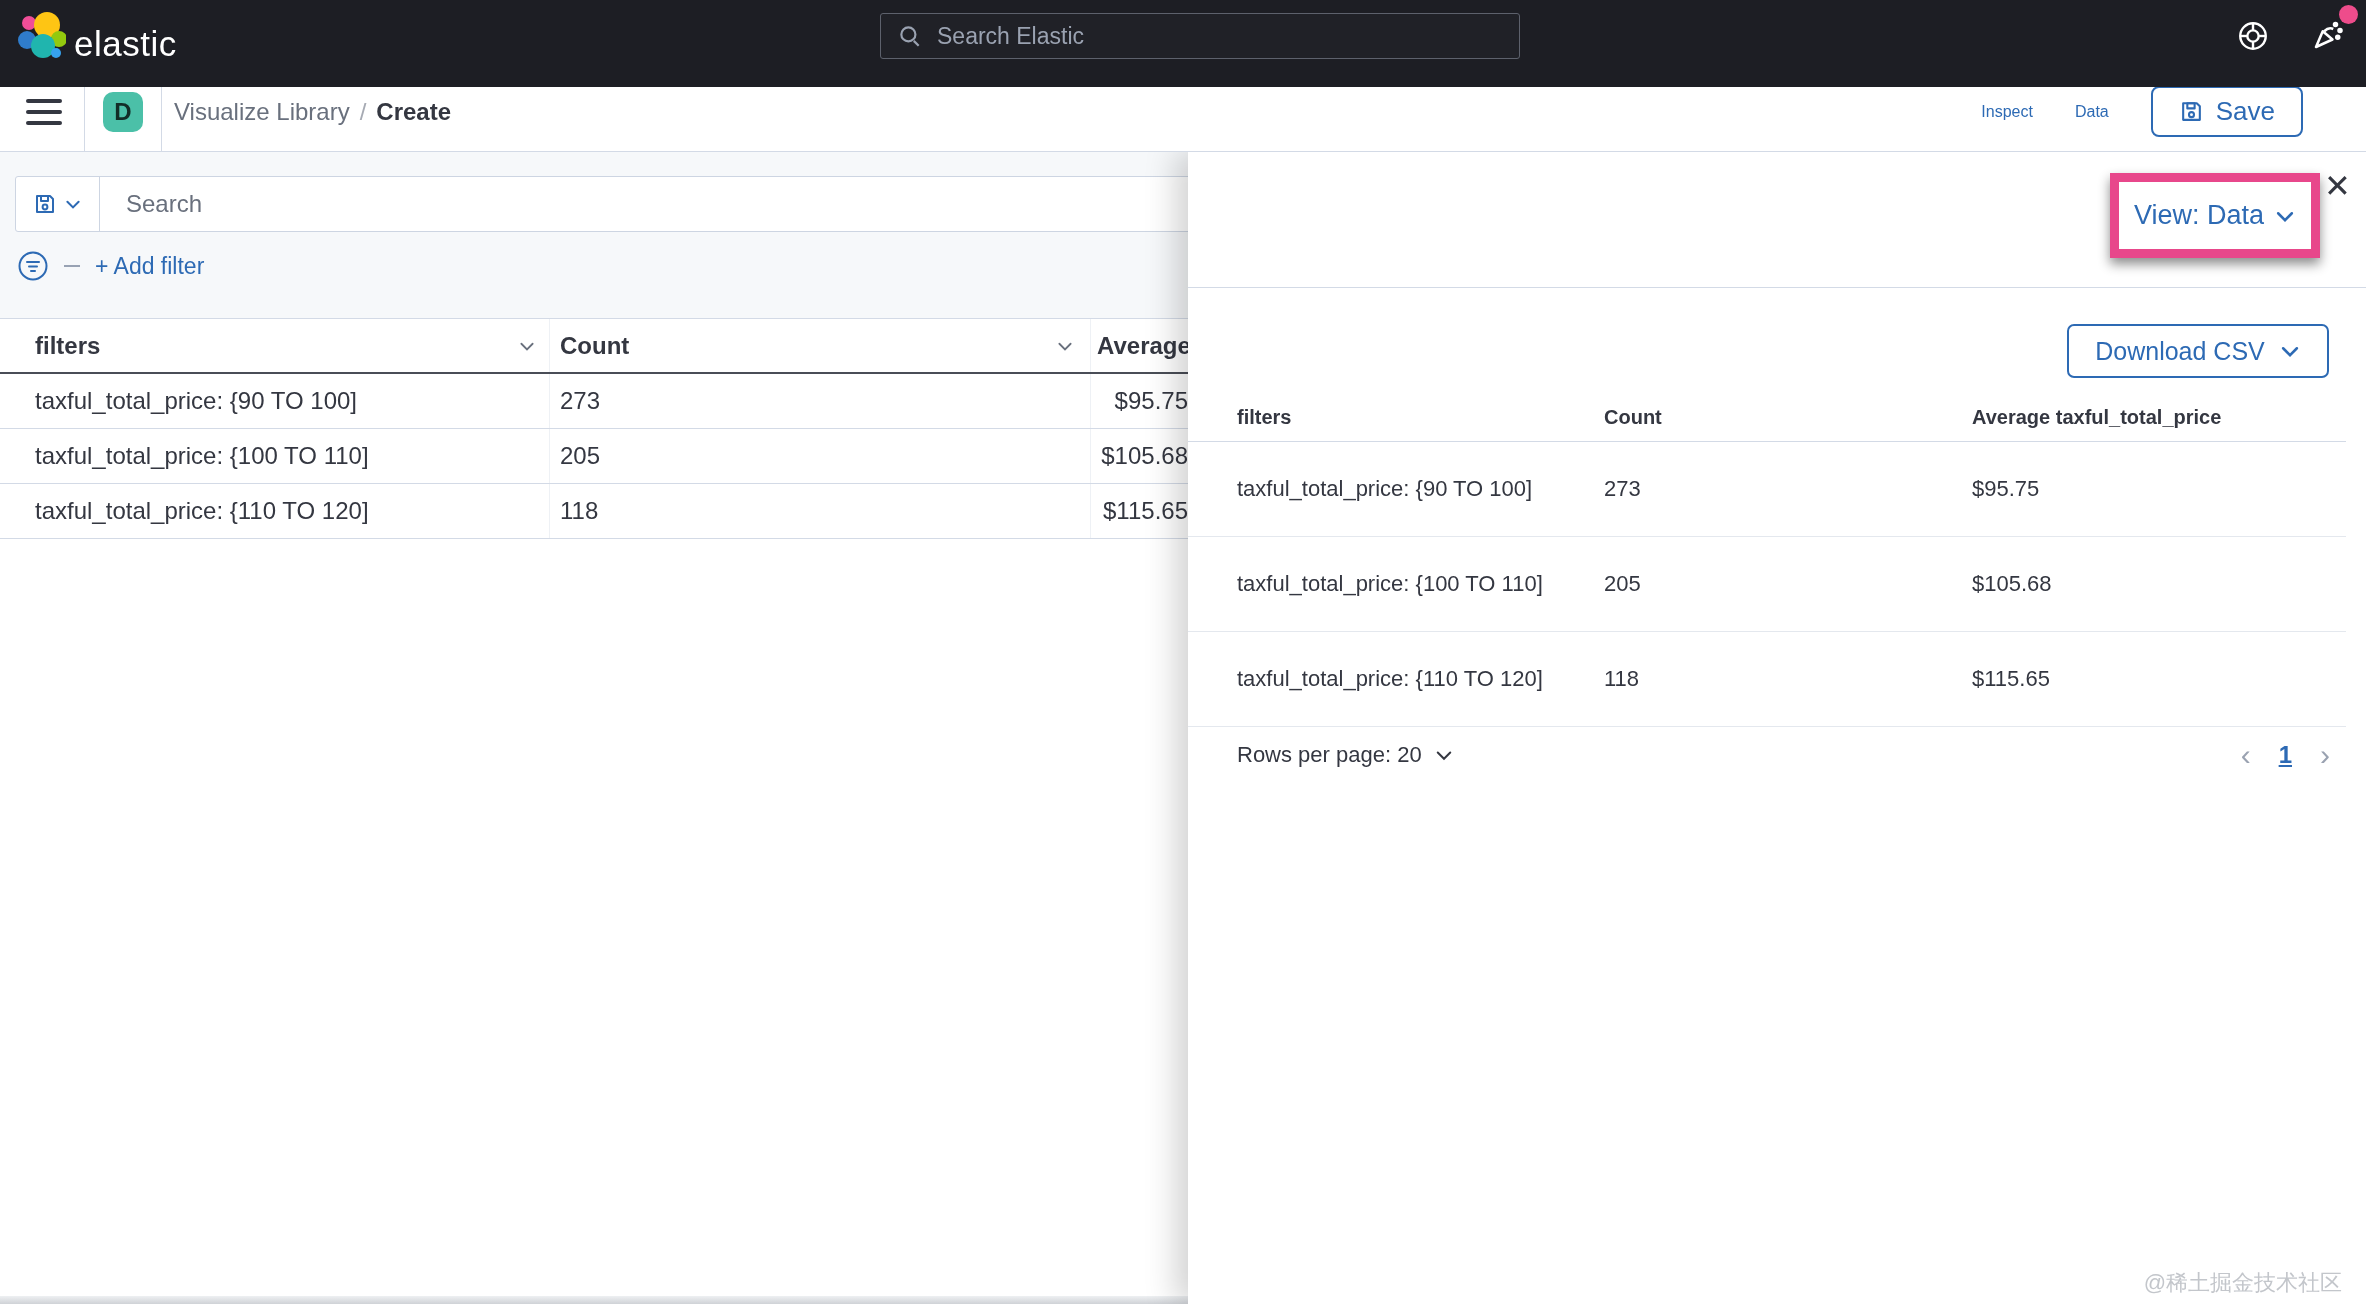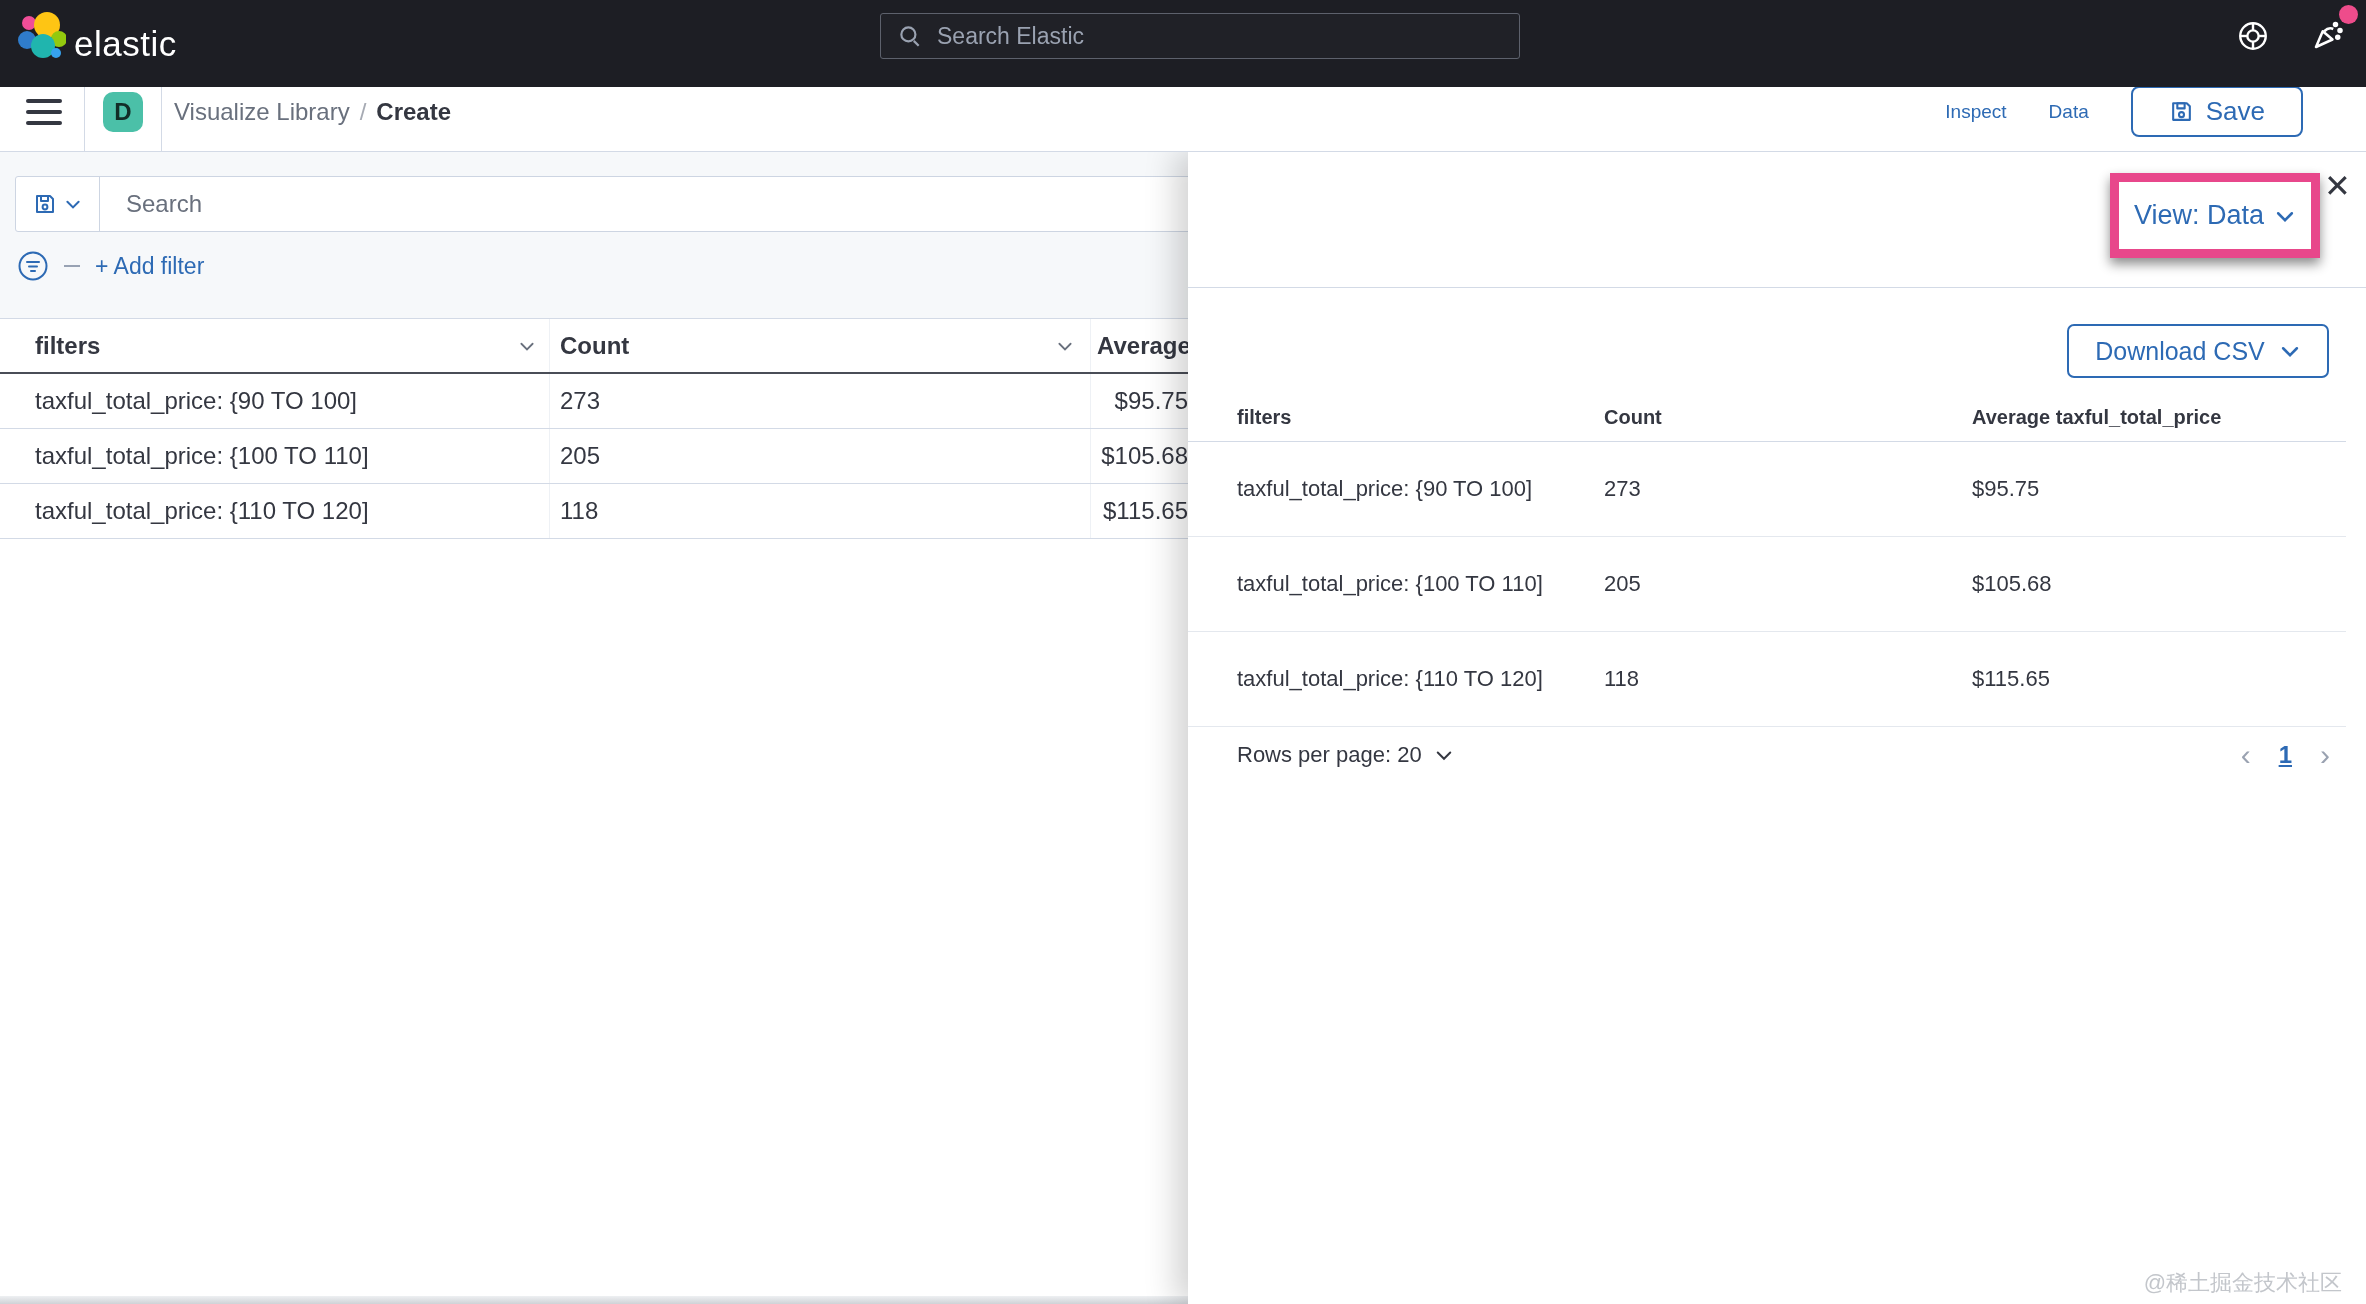--- a/index.html
+++ b/index.html
@@ -24,23 +24,23 @@
   .hamburger div{height:4px;background:#343741;border-radius:2px;}
   .tb-divider{width:1px;height:79px;background:#d3dae6;margin-left:22px;}
   .space-badge{margin-left:18px;width:40px;height:40px;border-radius:10px;background:#4bc0a8;color:#122d27;
     display:flex;align-items:center;justify-content:center;font-size:24px;font-weight:700;cursor:pointer;}
   .tb-divider2{width:1px;height:79px;background:#d3dae6;margin-left:18px;}
   .breadcrumb{margin-left:12px;display:flex;align-items:center;gap:10px;font-size:24px;}
   .bc-parent{color:#69707d;cursor:pointer;}
   .bc-sep{color:#a6aab3;}
   .bc-current{color:#343741;font-weight:600;}
   .tb-right{margin-left:auto;display:flex;align-items:center;gap:42px;margin-right:63px;}
-  .tb-link{color:#2d6ab4;font-size:19px;cursor:pointer;}
+  .tb-link{color:#2d6ab4;font-size:16px;cursor:pointer;}
   .save-btn{display:flex;align-items:center;gap:12px;border:2px solid #2d6ab4;border-radius:8px;color:#2d6ab4;
-    font-size:26px;font-weight:500;padding:8px 36px;background:#fff;cursor:pointer;}
+    font-size:26px;font-weight:500;padding:8px 26px;background:#fff;cursor:pointer;}
 
   
   .query-area{position:absolute;left:0;top:152px;width:1700px;height:166px;background:#f6f8fa;}
   .query-bar{position:absolute;left:15px;top:24px;width:1660px;height:56px;background:#fff;border:1px solid #cdd5e2;
     border-radius:3px;box-sizing:border-box;display:flex;align-items:center;}
   .qb-saved{width:83px;height:100%;border-right:1px solid #cdd5e2;display:flex;align-items:center;justify-content:center;gap:7px;color:#2d6ab4;cursor:pointer;}
   .qb-placeholder{margin-left:26px;color:#69707d;font-size:24px;}
   .filter-row{position:absolute;left:17px;top:98px;display:flex;align-items:center;gap:15px;}
   .filter-dash{width:16px;height:2px;background:#98a2b3;}
   .add-filter{color:#2d6ab4;font-size:23px;cursor:pointer;}

